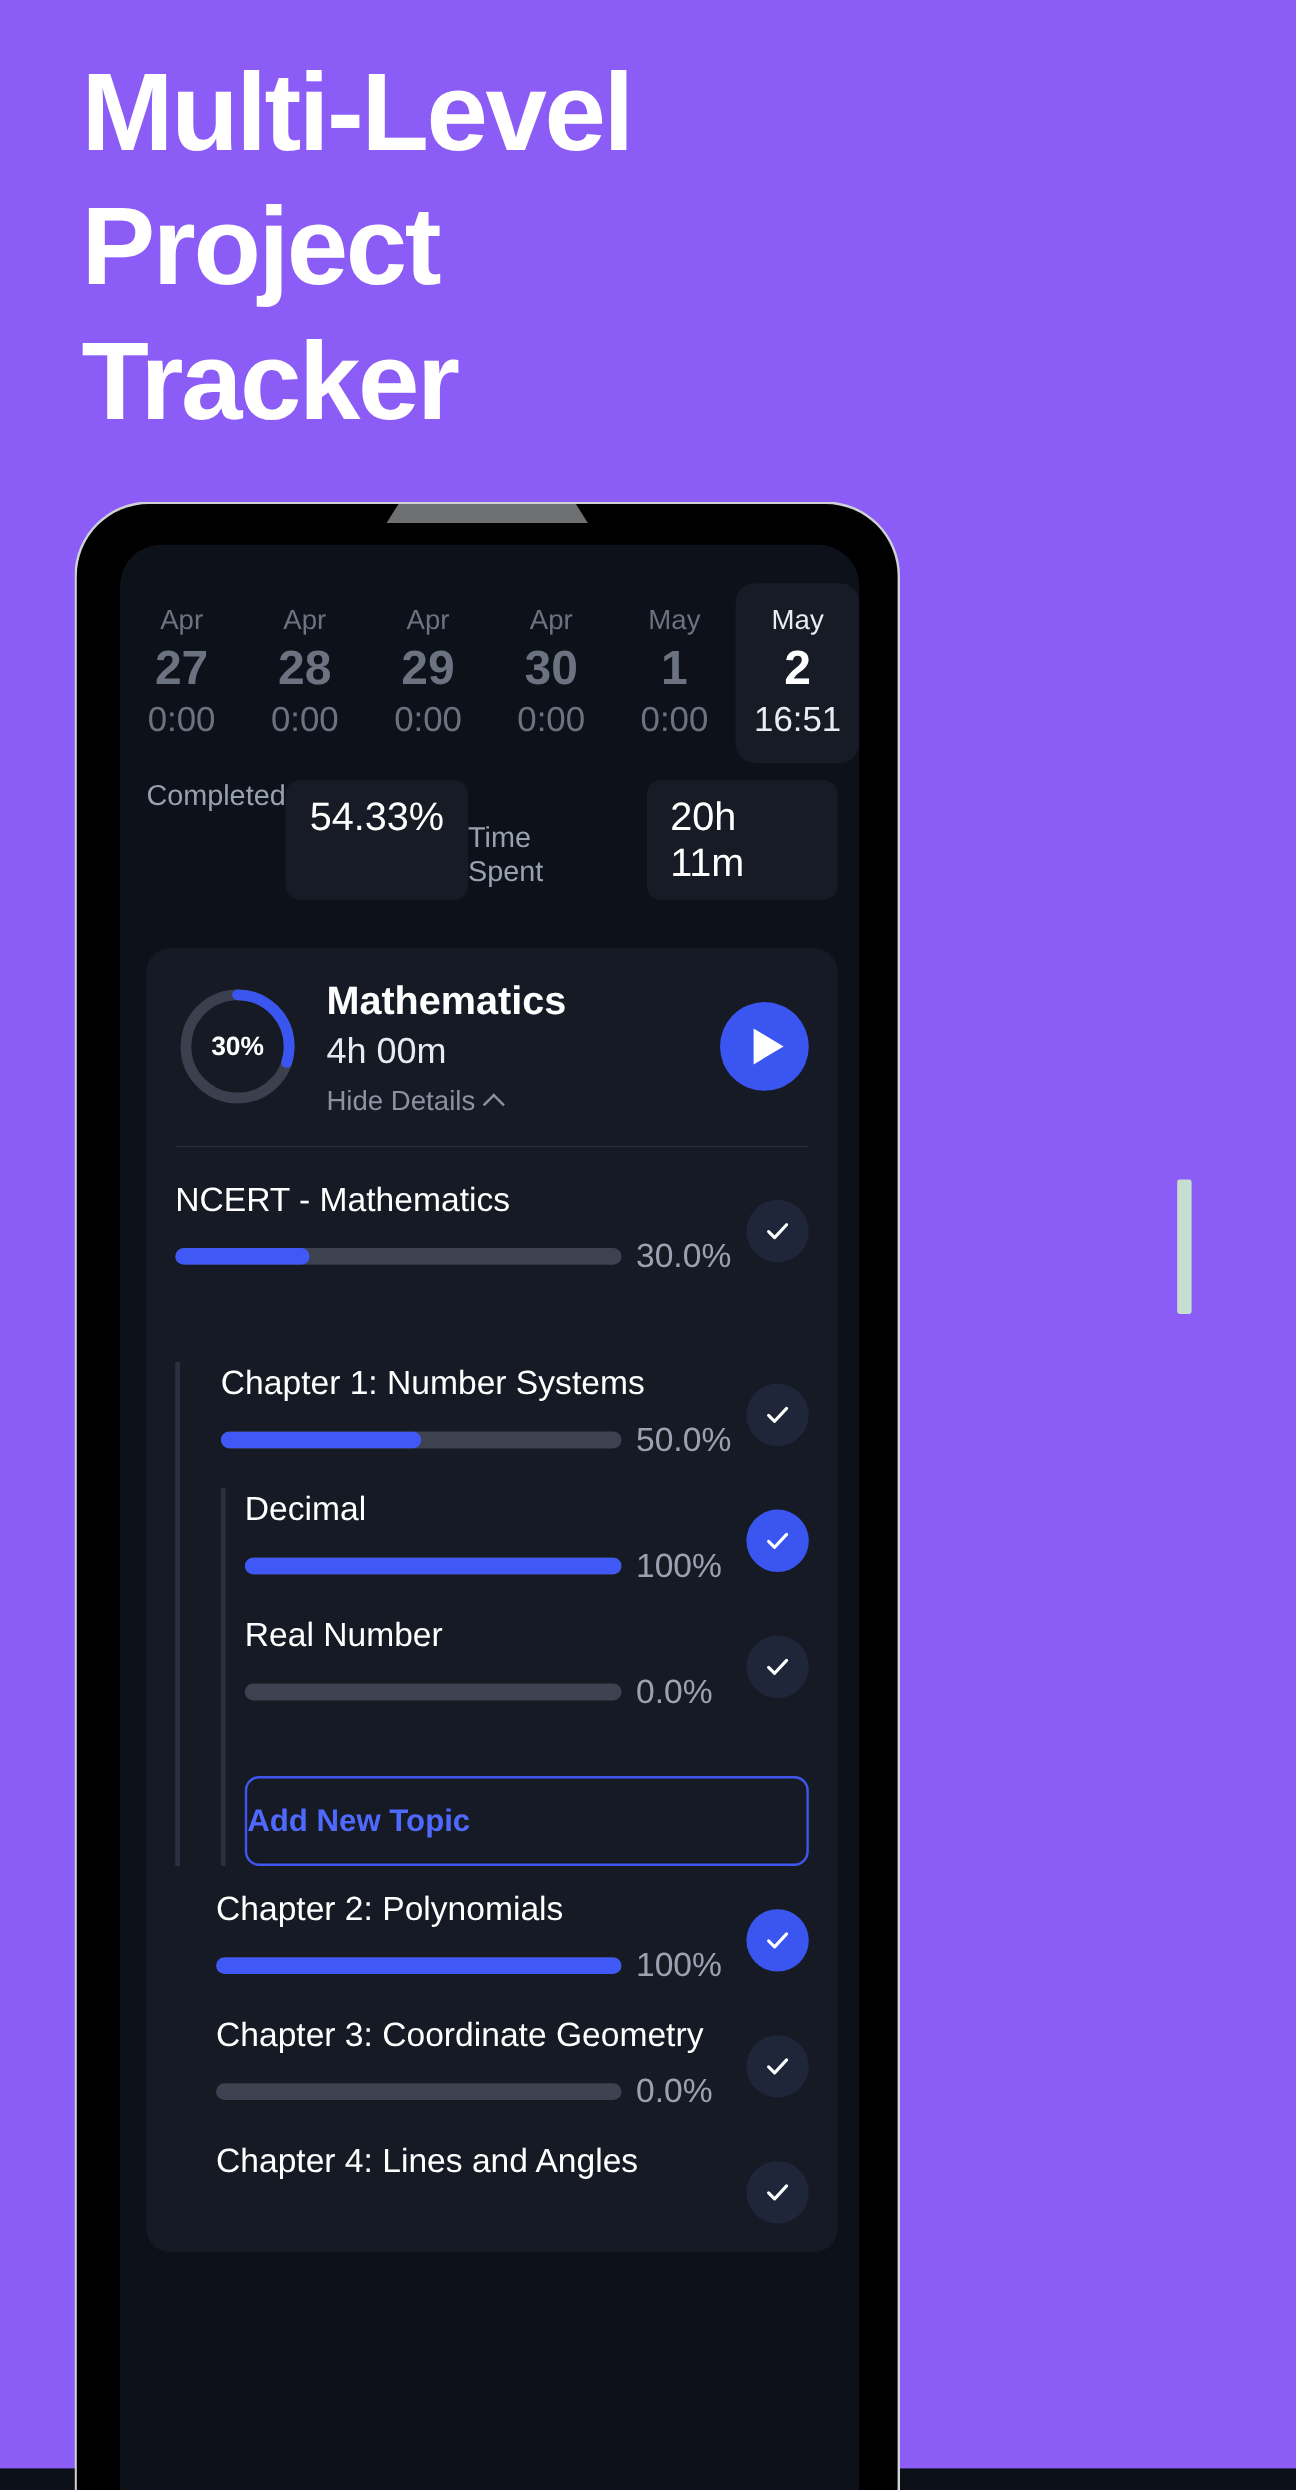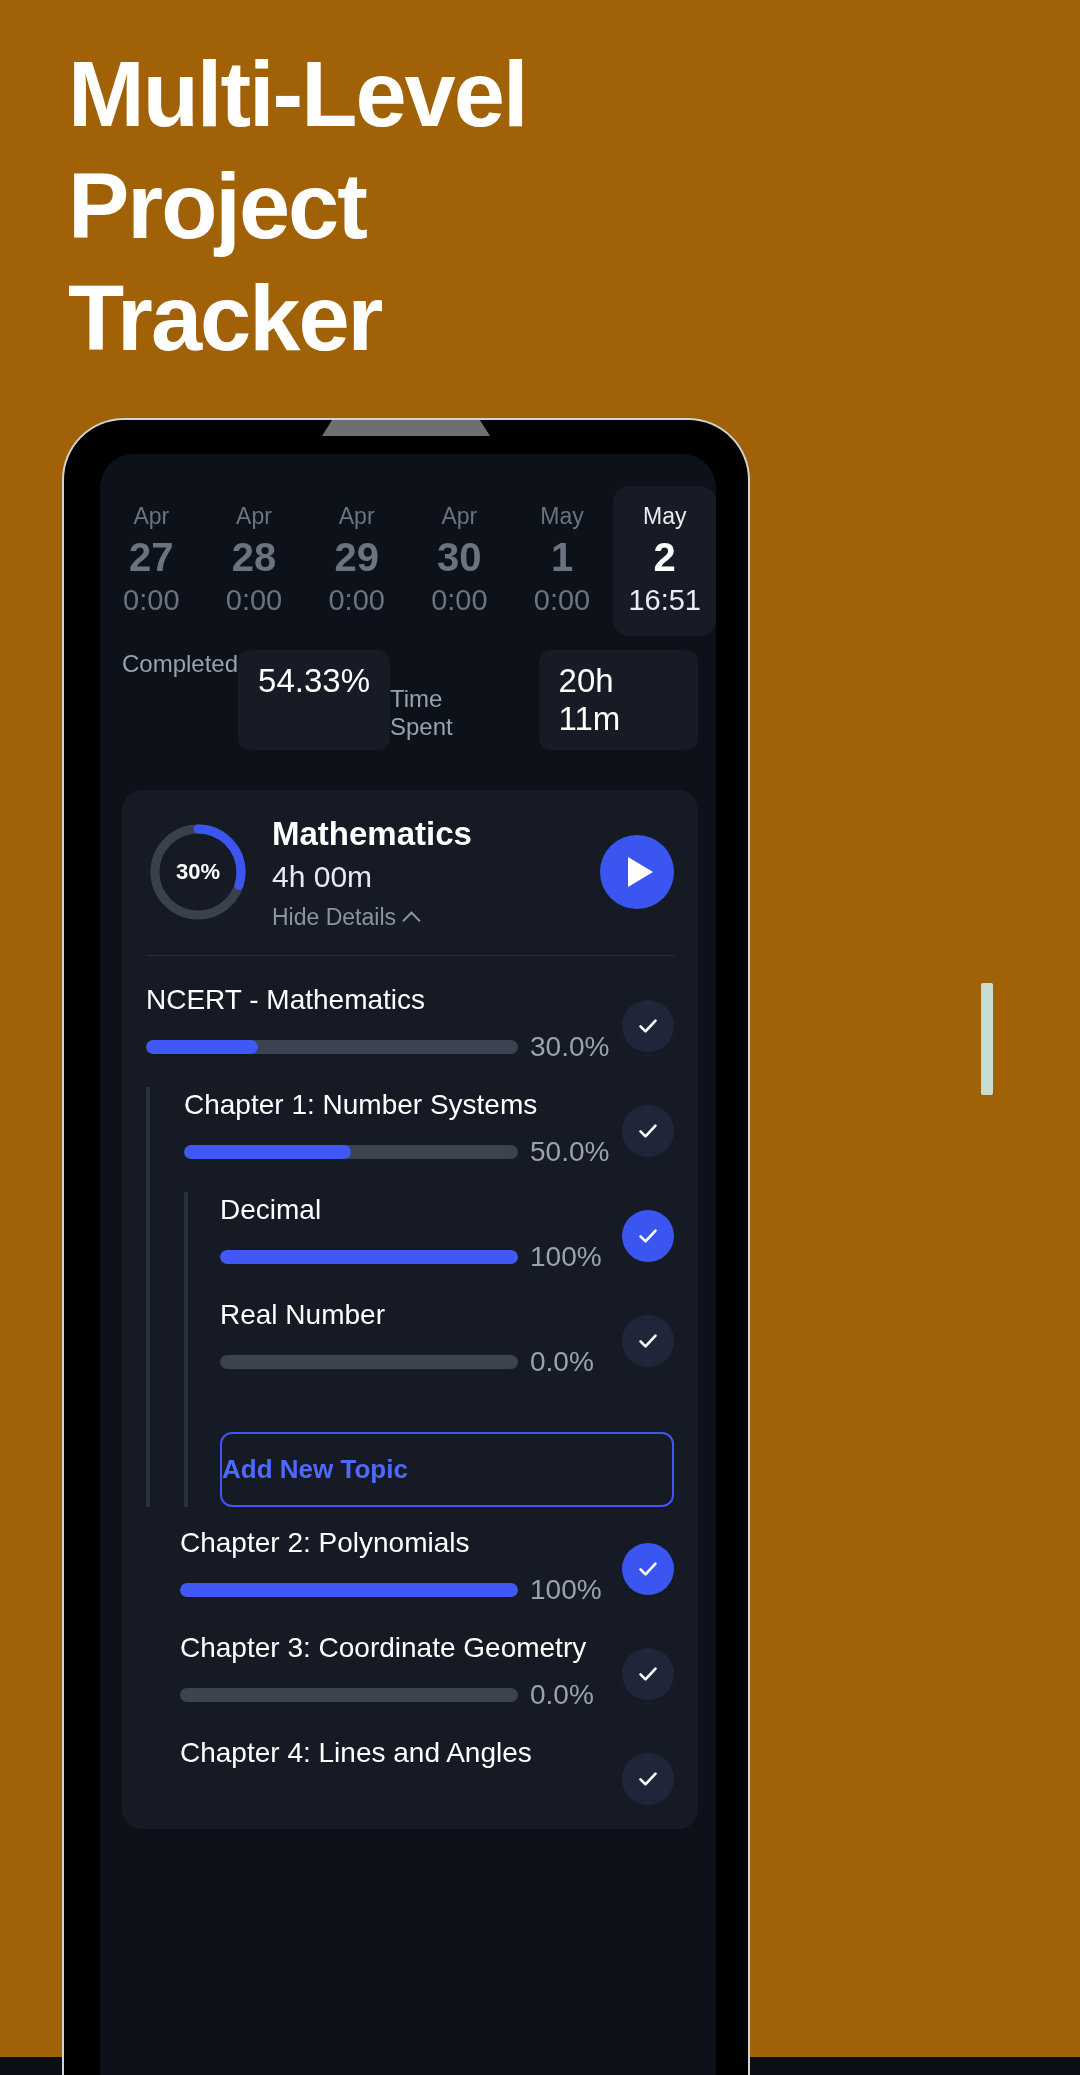--- a/index.html
+++ b/index.html
@@ -7,21 +7,21 @@
     width: 1080px;
     height: 2075px;
     background: #0b0f17;
     font-family: "Liberation Sans", sans-serif;
     overflow: hidden;
   }
   .page {
     position: relative;
     width: 1080px;
     height: 2057px;
-    background: #a16207;
+    background: #8b5cf6;
   }
 
   
   .headline {
     position: absolute;
     left: 68px;
     top: 38px;
     width: 720px;
     color: #ffffff;
     font-size: 92px;
@@ -191,22 +191,22 @@
   .pct { font-size: 28px; color: #9aa2b1; flex: 0 0 auto; width: 78px; }
   .check {
     flex: 0 0 auto; width: 52px; height: 52px; border-radius: 50%;
     background: #20263a; margin-left: 14px; margin-top: 18px;
     display: flex; align-items: center; justify-content: center;
   }
   .check.done { background: #3b56f0; }
   .check svg { display: block; }
 
   .level-1 { padding-left: 0; }
-  .level-2 { padding-left: 34px; border-left: 4px solid #2a3040; margin-left: 0; }
-  .level-3 { padding-left: 32px; border-left: 4px solid #2a3040; }
+  .level-2 { padding-left: 34px; border-left: 4px solid #2a3040; margin-left: 0; margin-top: 48px; }
+  .level-3 { padding-left: 16px; border-left: 4px solid #2a3040; }
 
   .node-spacer { height: 24px; }
 
   .add-topic {
     display: block; width: 100%;
     border: 2px solid #3f57ef;
     border-radius: 12px;
     background: transparent;
     color: #4f69ff;
     font-size: 26px;

